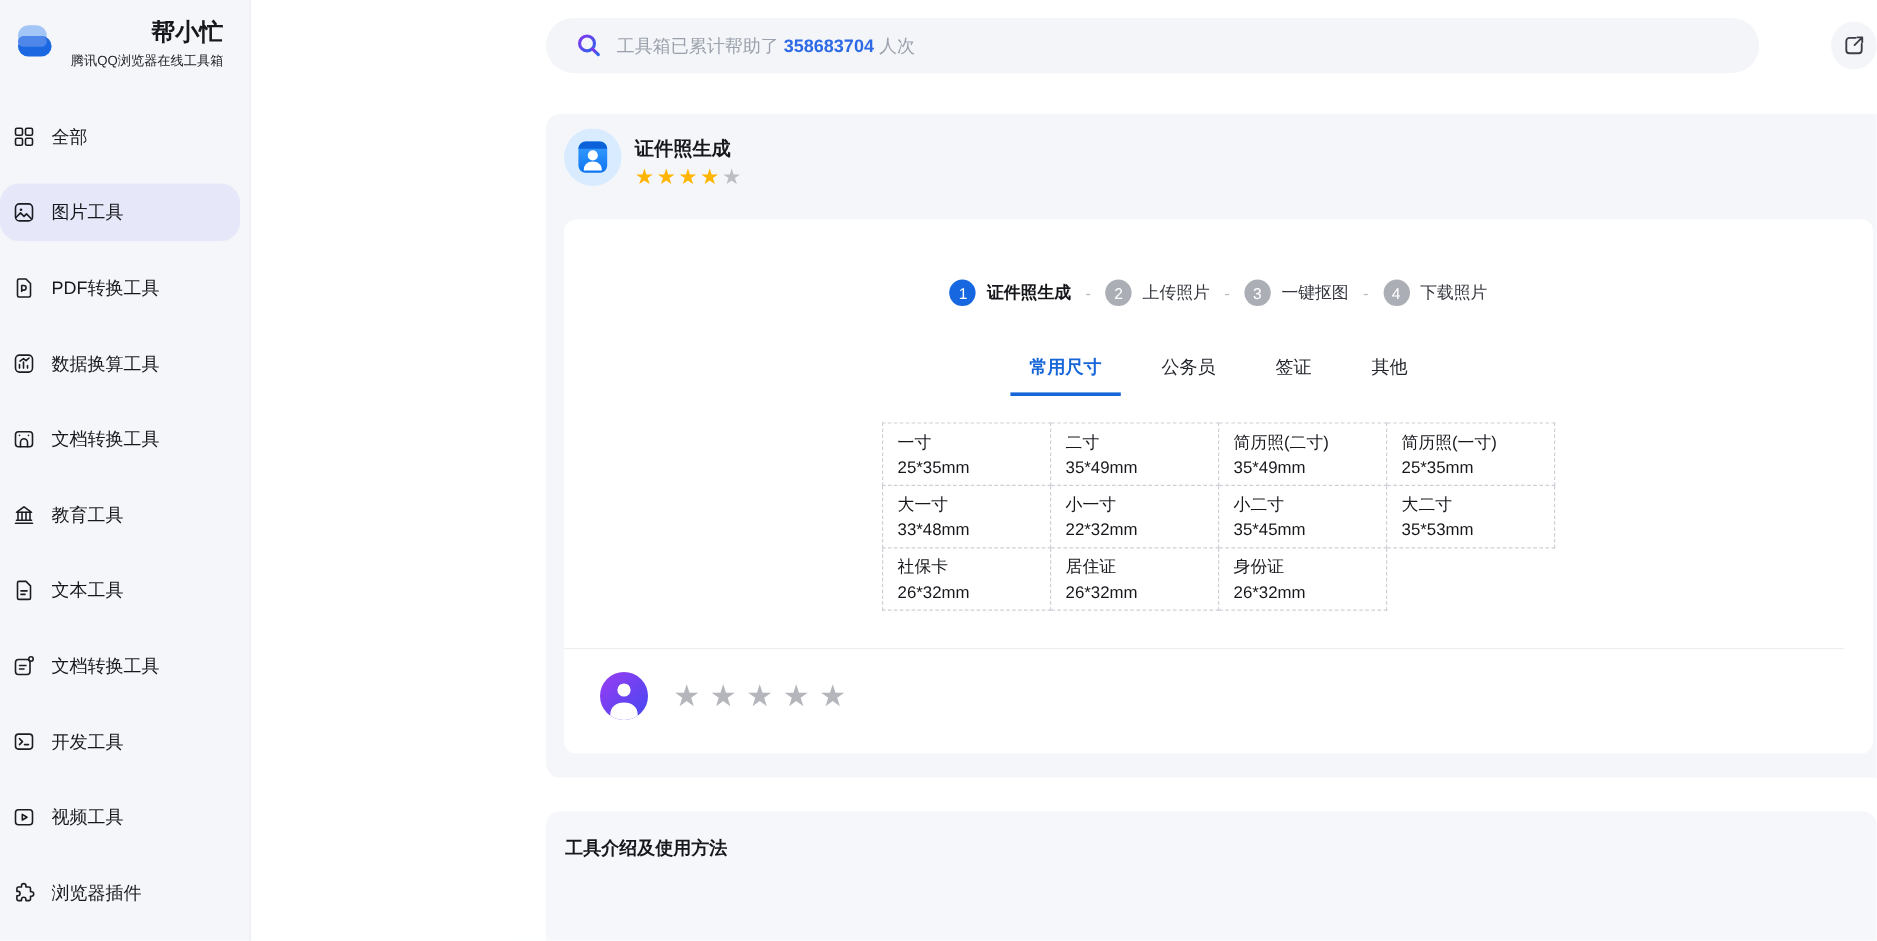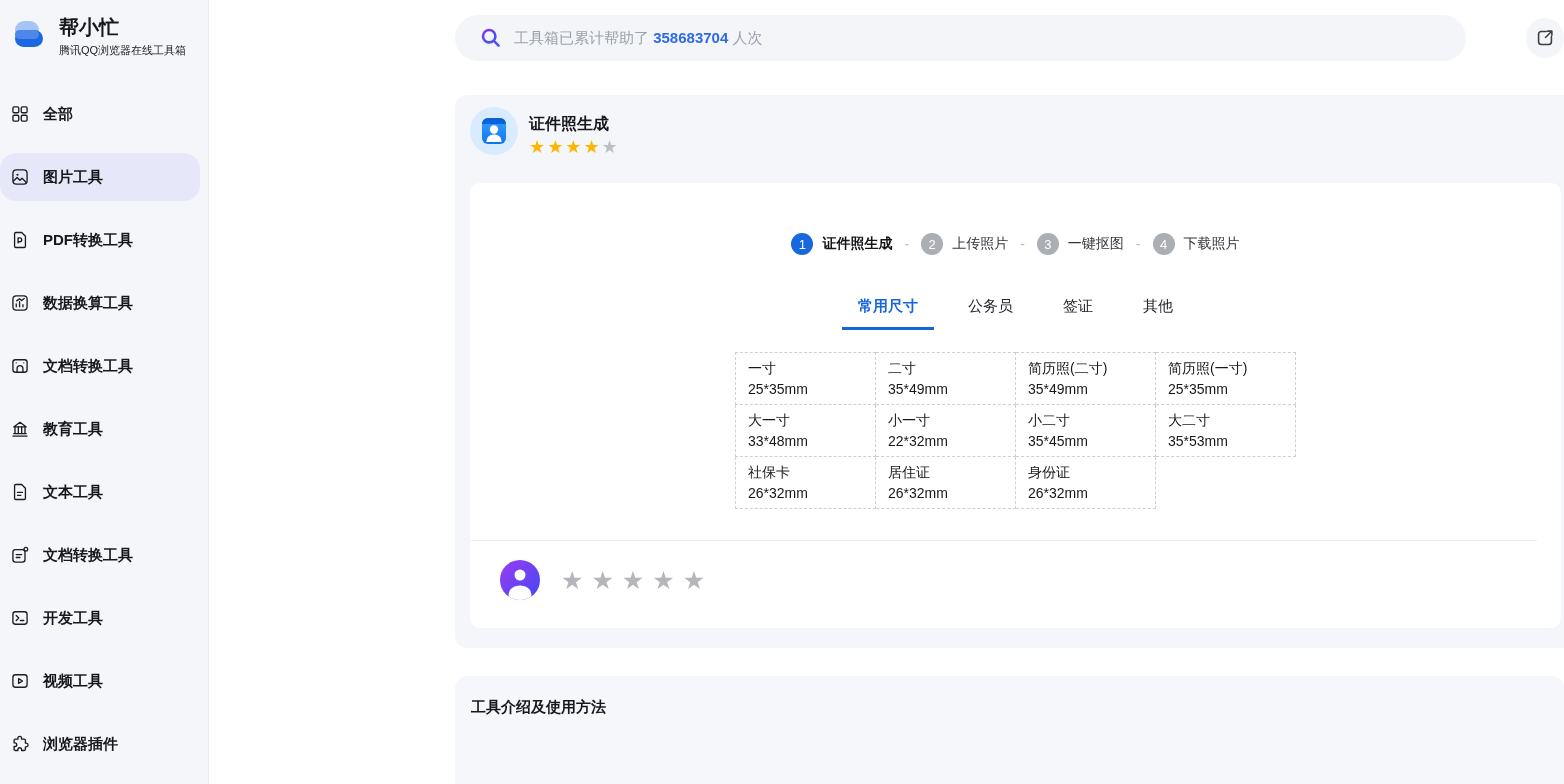--- a/index.html
+++ b/index.html
@@ -4,25 +4,25 @@
 <style>
   html,body{margin:0;padding:0;}
   body{
     width:1564px;height:784px;overflow:hidden;position:relative;background:#fff;
     font-family:"Liberation Sans","DejaVu Sans",sans-serif;color:#17181c;
     -webkit-font-smoothing:antialiased;
   }
   
   .sidebar{position:absolute;left:0;top:0;width:209px;height:784px;background:#f5f6fa;
     border-right:1px solid #ebedf2;box-sizing:border-box;}
-  .brand{display:flex;align-items:flex-start;padding:14px 0 0 10px;gap:9px;}
+  .brand{display:flex;align-items:flex-start;padding:14px 0 0 10px;gap:9px;text-align:right;}
   .brand-logo{width:40px;height:40px;flex:0 0 auto;}
   .brand-title{font-size:20px;font-weight:bold;line-height:26px;}
   .brand-sub{font-size:11px;color:#202227;margin-top:3px;}
-  .menu{margin-top:32px;font-weight:bold;}
+  .menu{margin-top:32px;}
   .side-item{display:flex;align-items:center;gap:13px;height:48px;margin-bottom:15px;
     padding-left:10px;font-size:15px;cursor:pointer;box-sizing:border-box;}
   .side-item.active{background:#e6e7f9;border-radius:16px;width:200px;}
   .sicon{width:20px;height:20px;display:flex;}
   .sicon svg{width:20px;height:20px;stroke:#1b1d22;stroke-width:1.6;fill:none;
     stroke-linecap:round;stroke-linejoin:round;}
   
   .main{position:absolute;left:210px;top:0;right:0;bottom:0;background:#fff;}
   .topbar{display:flex;align-items:center;padding:15px 0 0 245px;gap:44px;}
   .searchbar{width:1050px;height:46px;background:#f3f5f9;border-radius:23px;display:flex;

